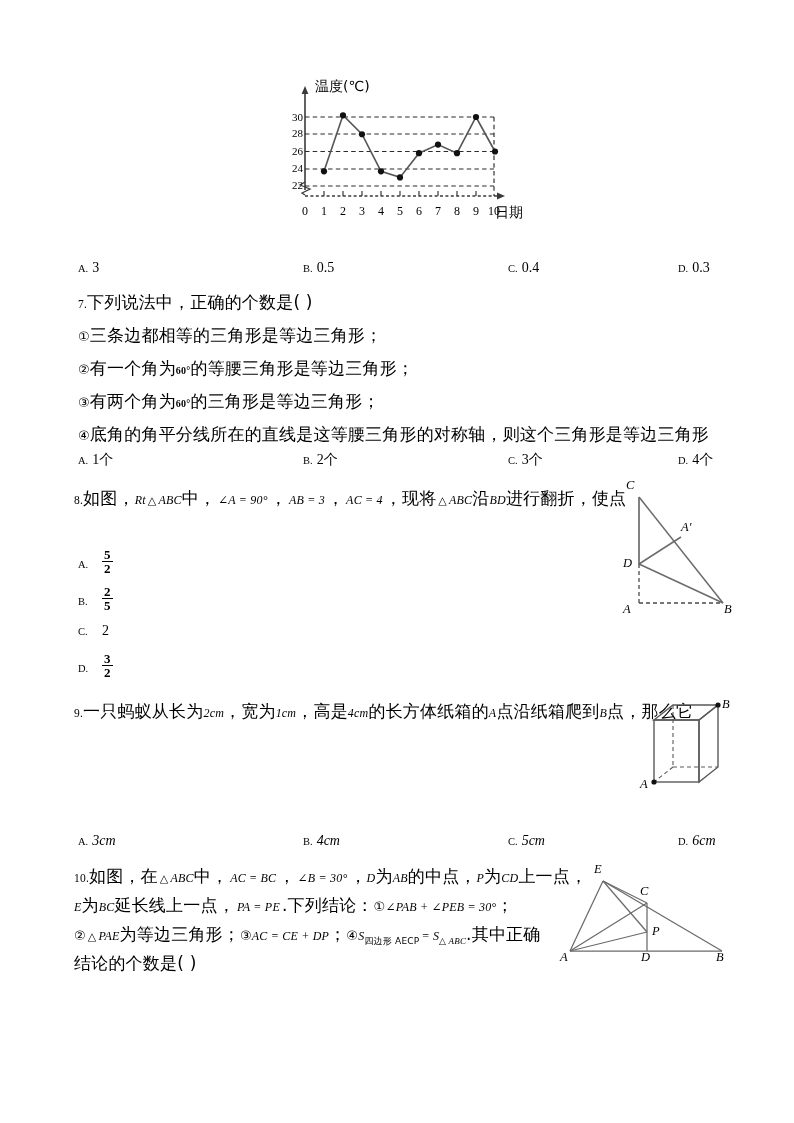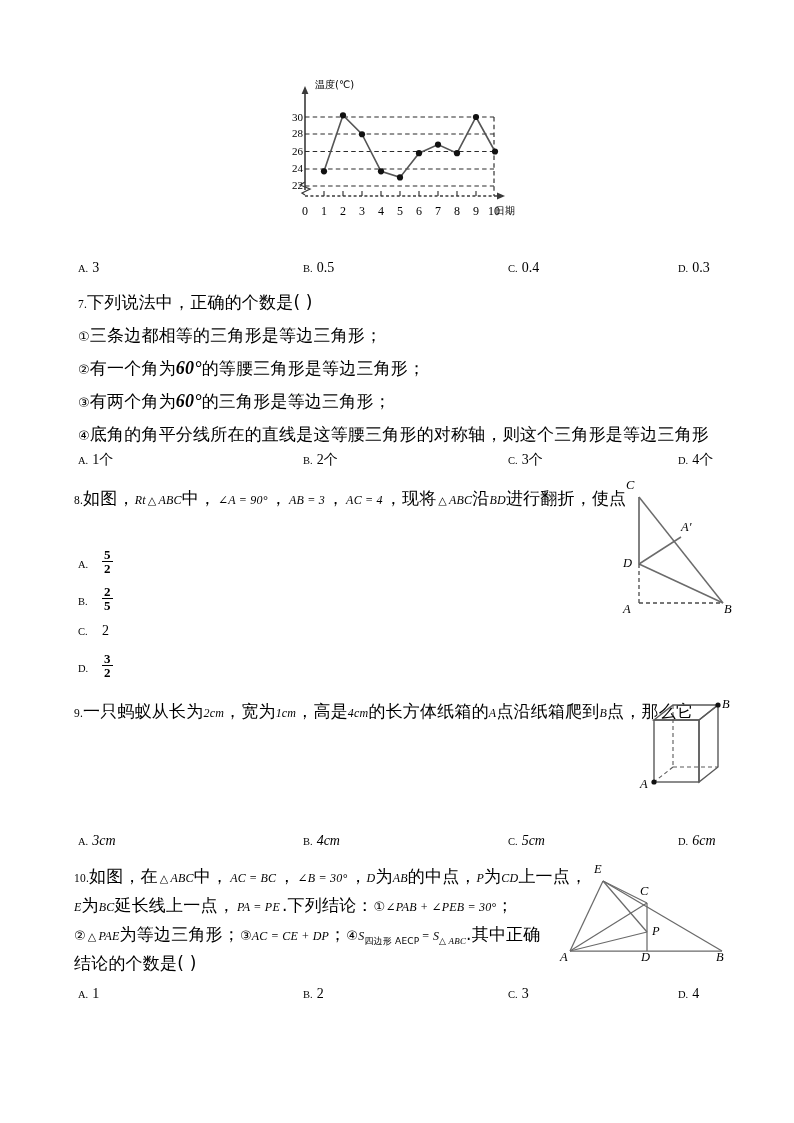--- a/index.html
+++ b/index.html
@@ -39,22 +39,21 @@
     font-size: 17px;
   }
   .mi {
     font-family: "Liberation Serif", "DejaVu Serif", serif;
     font-style: italic;
     font-size: 12px;
   }
   .mb {
     font-family: "Liberation Serif", "DejaVu Serif", serif;
     font-weight: bold;
-    font-size: 18px;
-    font-style: italic;
+    font-size: 10px;
   }
   .circ {
     font-family: "DejaVu Sans", sans-serif;
     font-size: 13px;
   }
   .tri {
     font-family: "DejaVu Sans", sans-serif;
     font-size: 11px;
   }
 
@@ -125,21 +124,21 @@
   #chart-area {
     position: absolute;
     left: 283px;
     top: 78px;
     width: 260px;
     height: 155px;
   }
   .axis-title {
     position: absolute;
     font-family: "DejaVu Sans", sans-serif;
-    font-size: 10px;
+    font-size: 14px;
     white-space: nowrap;
   }
   .tick-lbl {
     position: absolute;
     font-family: "Liberation Serif", serif;
     font-size: 11px;
     text-align: right;
   }
   .xtick-lbl {
     position: absolute;
@@ -420,28 +419,14 @@
       </g>
     </svg>
     <div class="figlabel" style="left:38px;  top:0px;">E</div>
     <div class="figlabel" style="left:84px;  top:22px;">C</div>
     <div class="figlabel" style="left:96px;  top:62px;">P</div>
     <div class="figlabel" style="left:4px;   top:88px;">A</div>
     <div class="figlabel" style="left:85px;  top:88px;">D</div>
     <div class="figlabel" style="left:160px; top:88px;">B</div>
   </div>
 
-  <div class="optrow" style="top:984px;">
-    <div class="opt opt-a">
-      <span class="lab">A.</span><span class="val">1</span>
-    </div>
-    <div class="opt opt-b">
-      <span class="lab">B.</span><span class="val">2</span>
-    </div>
-    <div class="opt opt-c">
-      <span class="lab">C.</span><span class="val">3</span>
-    </div>
-    <div class="opt opt-d">
-      <span class="lab">D.</span><span class="val">4</span>
-    </div>
-  </div>
 
 </div>
 
 </body></html>

